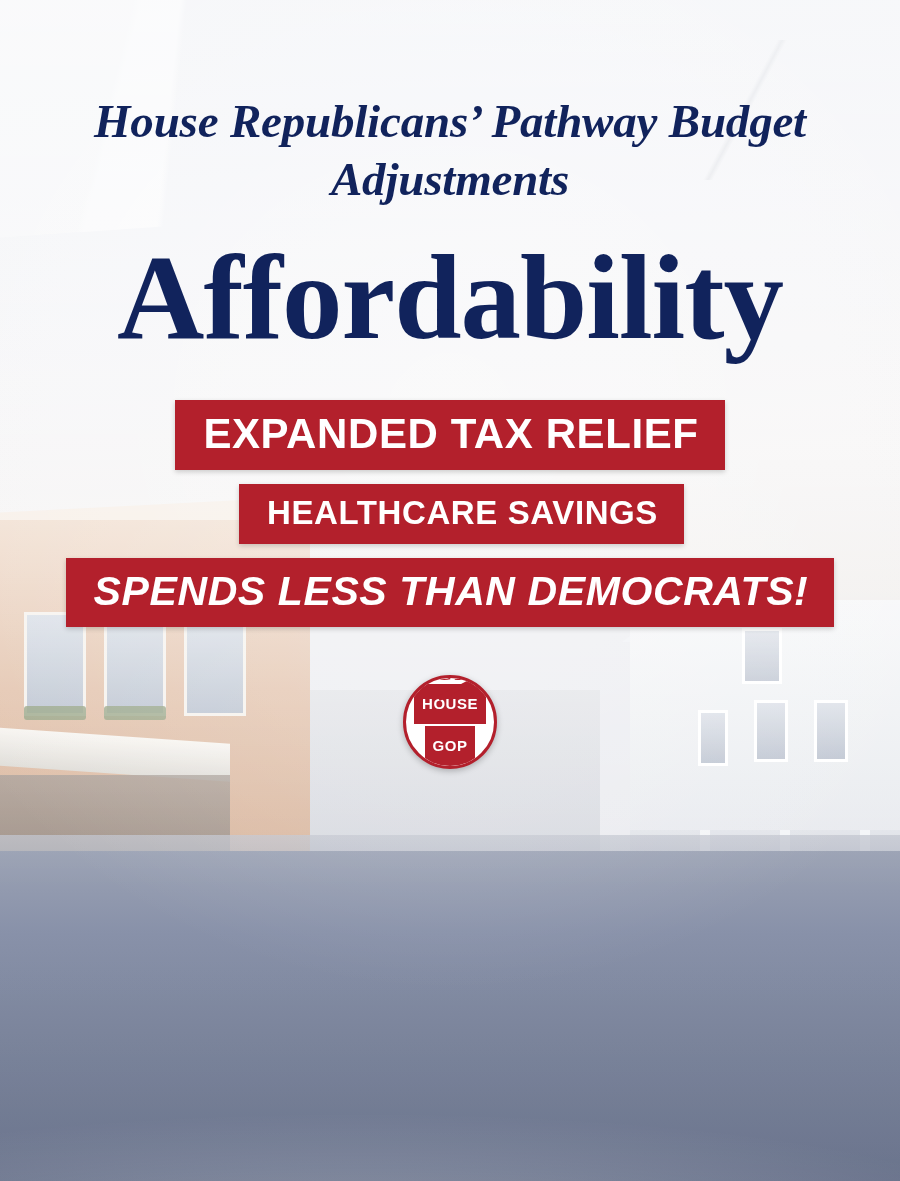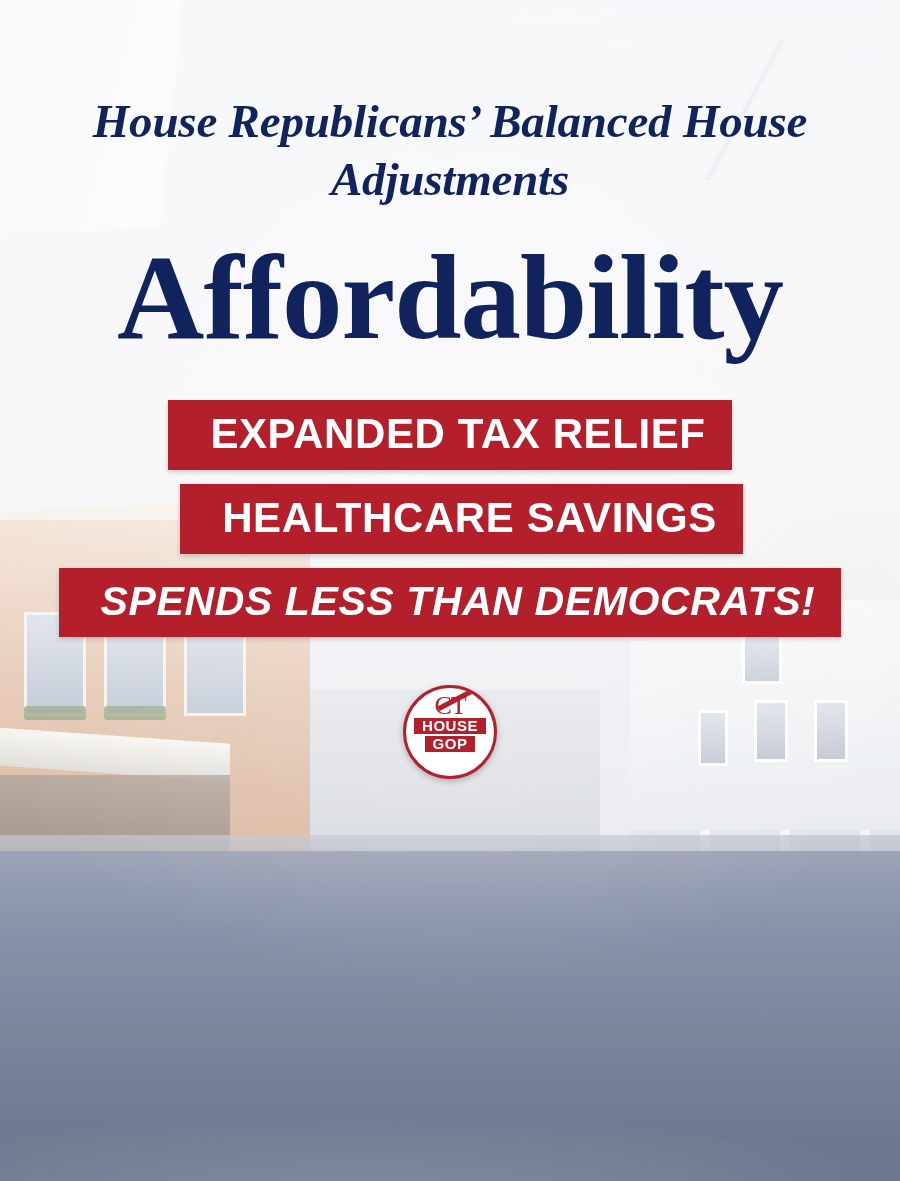--- a/index.html
+++ b/index.html
@@ -195,30 +195,30 @@
     display: flex;
     flex-direction: column;
     align-items: center;
   }
   .bar {
     background: #b3202c;
     color: #ffffff;
     font-weight: 700;
     text-transform: uppercase;
     letter-spacing: 0.6px;
-    padding: 10px 26px 12px 42px;
+    padding: 10px 26px 12px 28px;
     margin-bottom: 14px;
     box-shadow: 0 2px 5px rgba(0,0,0,0.18);
     white-space: nowrap;
     font-family: "Liberation Sans", sans-serif;
     font-stretch: condensed;
   }
   .bar.b1 { font-size: 42px; }
   .bar.b2 { font-size: 42px; }
-  .bar.b3 { font-size: 42px; margin-left: 23px; }
+  .bar.b3 { font-size: 33px; margin-left: 23px; }
   .bar.b4 { font-size: 41px; font-style: italic; text-align: right; }
 
   
   .logo-wrap {
     margin-top: 34px;
     display: flex;
     justify-content: center;
   }
   .logo {
     position: relative;
@@ -243,21 +243,21 @@
     letter-spacing: -1px;
     margin-top: 2px;
   }
   .logo-house, .logo-gop {
     font-family: "Liberation Sans", sans-serif;
     font-weight: 700;
     font-size: 15px;
     color: #ffffff;
     background: #b3202c;
     line-height: 1.08;
-    padding: 0 8px;
+    padding: 12px 8px;
     letter-spacing: 0.5px;
   }
   .logo-house { margin-top: 1px; }
   .logo-gop { margin-top: 2px; margin-bottom: 20px; text-align: center; }
   .logo-slash {
     position: absolute;
     left: 30px; top: 8px;
     width: 44px; height: 5px;
     background: #b3202c;
     transform: rotate(-28deg);
@@ -300,21 +300,21 @@
     <div class="bg-sidewalk"></div>
     <div class="bg-ground"></div>
     <div class="bg-ground-shine"></div>
 
     <div class="bg-haze"></div>
     <div class="bg-vig"></div>
   </div>
 
   <div class="content">
 
-    <div class="eyebrow">House Republicans’ Balanced House Adjustments</div>
+    <div class="eyebrow">House Republicans’ Pathway Budget Adjustments</div>
 
     <div class="headline">
       <span class="l2">Affordability</span>
     </div>
 
     <div class="bars">
       <div class="bar b1">EXPANDED TAX RELIEF</div>
       <div class="bar b3">HEALTHCARE SAVINGS</div>
       <div class="bar b4">SPENDS LESS THAN DEMOCRATS!</div>
     </div>

